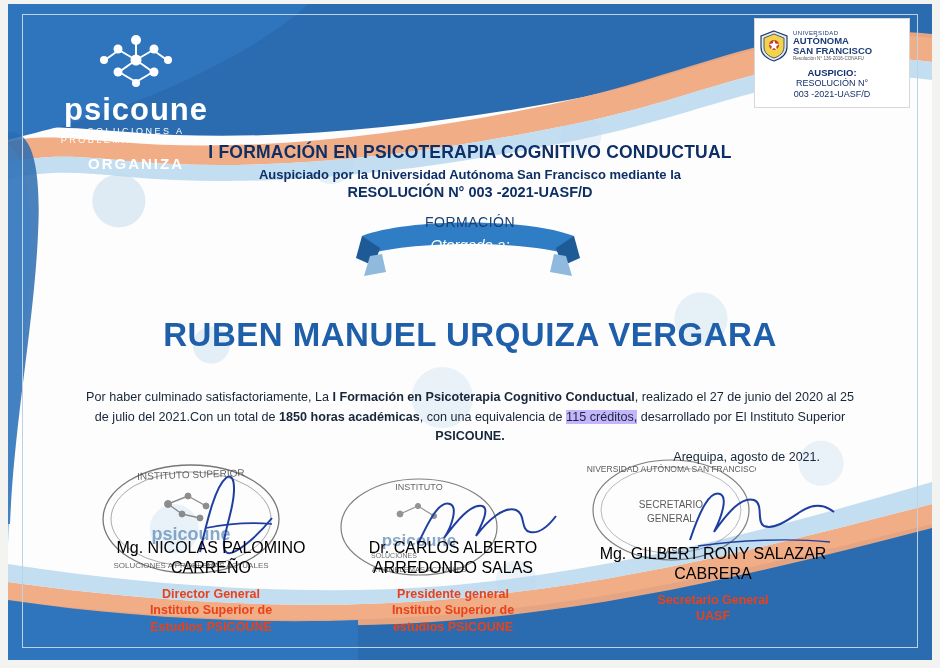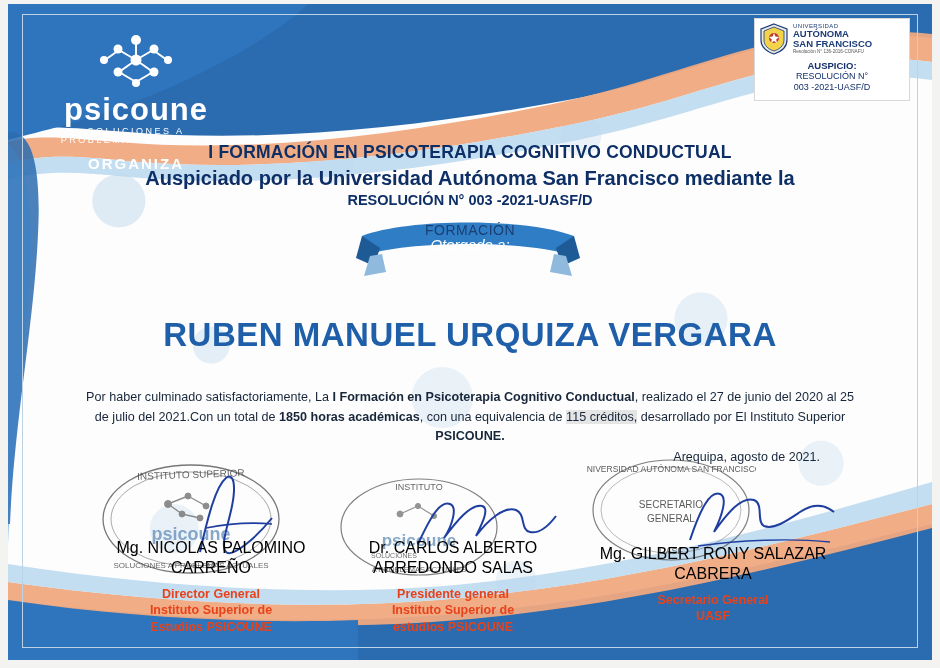--- a/index.html
+++ b/index.html
@@ -93,21 +93,21 @@
   }
 
   
   .auspicio-box {
     position: absolute;
     right: 22px;
     top: 14px;
     width: 156px;
     background: #ffffff;
     border: 1px solid #d8d8d8;
-    padding: 4px 4px 6px 4px;
+    padding: 11px 4px 6px 4px;
     box-sizing: border-box;
     text-align: center;
   }
   .uasf-row {
     display: flex;
     align-items: center;
     gap: 4px;
     justify-content: flex-start;
   }
   .uasf-shield {
@@ -143,21 +143,21 @@
     top: 138px;
     text-align: center;
     color: #0e2f66;
   }
   .t1 {
     font-size: 17.5px;
     font-weight: 700;
     letter-spacing: .2px;
   }
   .t2 {
-    font-size: 20px;
+    font-size: 13px;
     font-weight: 700;
     margin-top: 4px;
   }
   .t3 {
     font-size: 14.5px;
     font-weight: 700;
     margin-top: 2px;
   }
   .t4 {
     font-size: 14px;
@@ -209,21 +209,21 @@
     position: absolute;
     left: 70px;
     right: 70px;
     top: 384px;
     text-align: center;
     font-size: 12.6px;
     color: #17263a;
     line-height: 1.55;
   }
   .body-text b { font-weight: 700; }
-  .hl { background: #e5e5e5; }
+  .hl { background: #c4b5fd; }
 
   .place-date {
     position: absolute;
     right: 112px;
     top: 446px;
     font-size: 12.5px;
     color: #17263a;
   }
 
   

